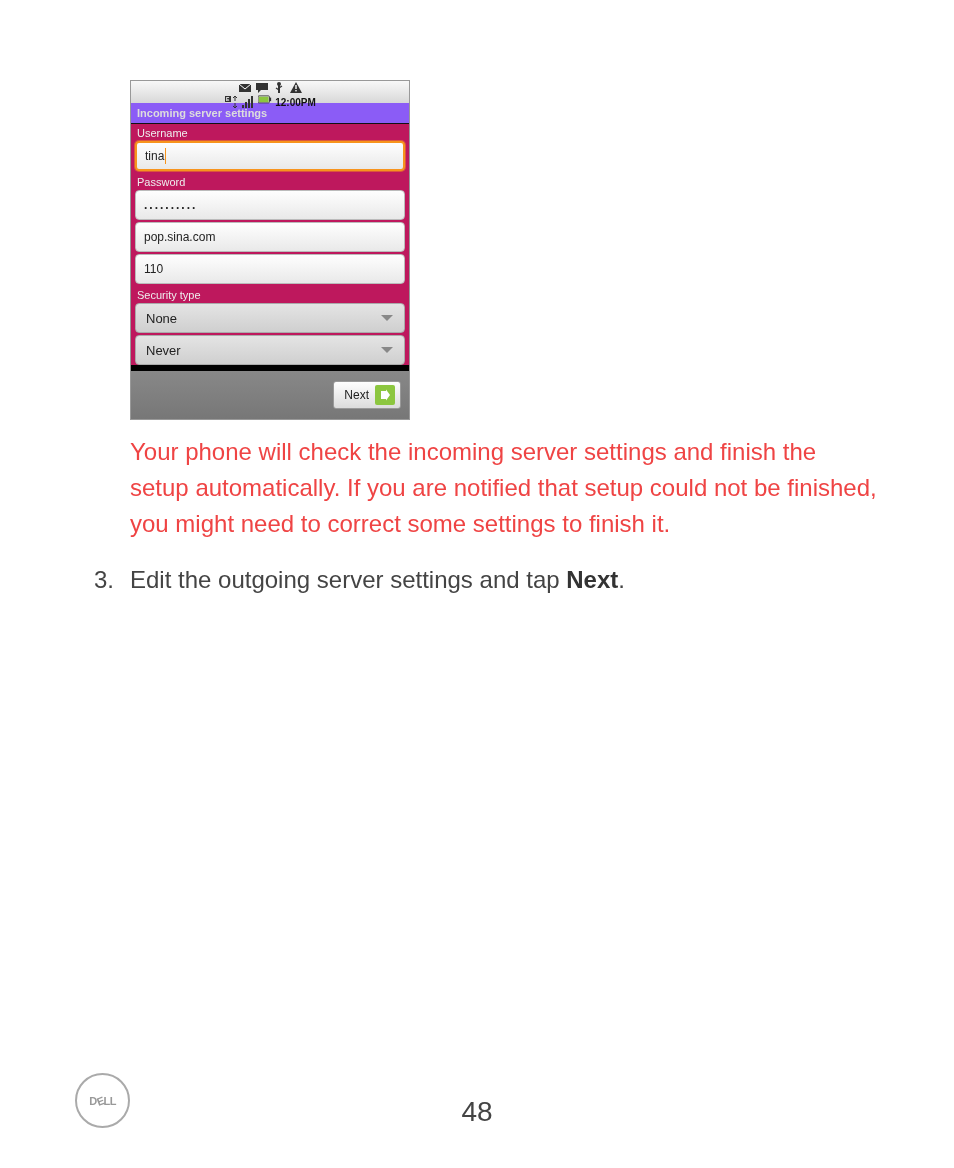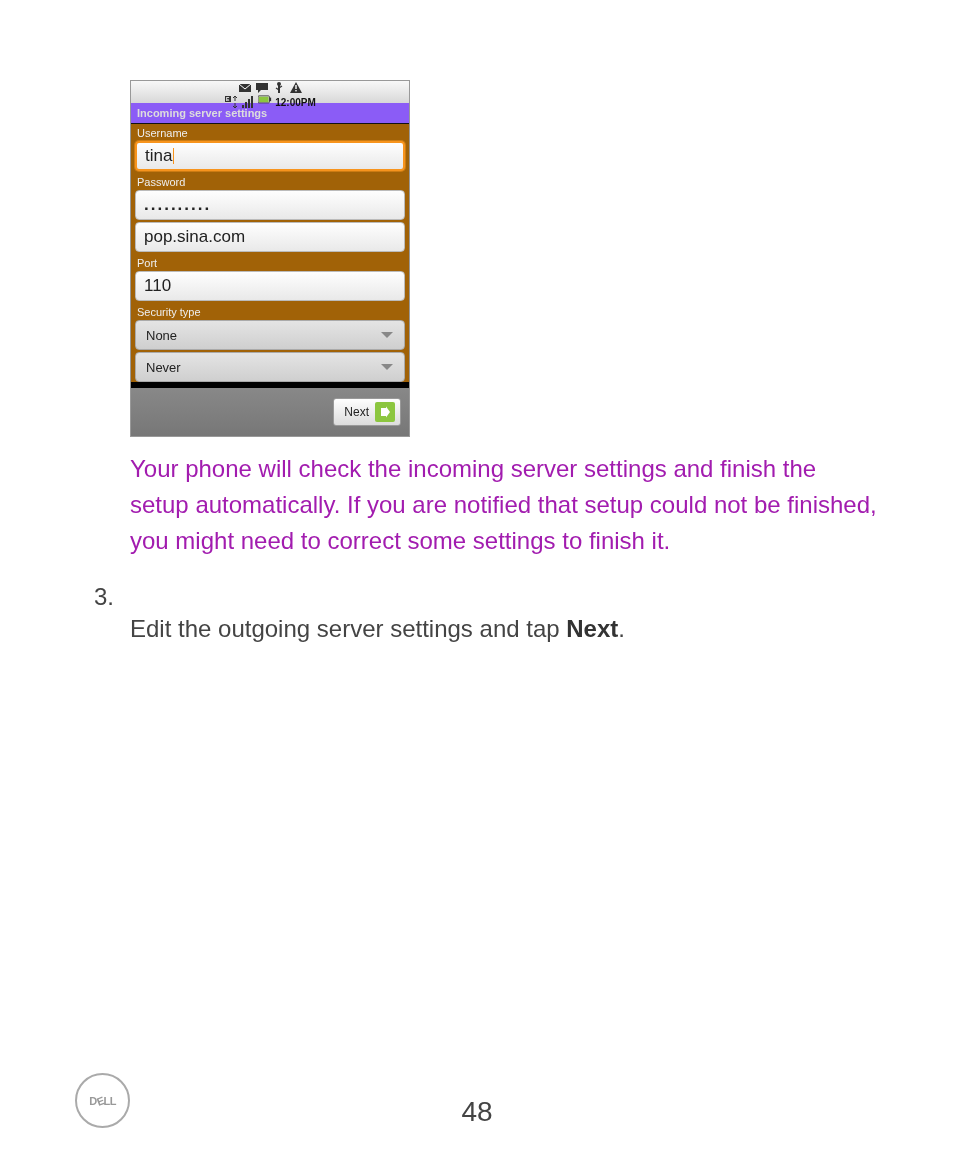--- a/index.html
+++ b/index.html
@@ -38,36 +38,36 @@
   .ic { width: 14px; height: 14px; display:inline-block; }
   .server-title {
     background: #8b5cf6;
     color: #ddd;
     font-size: 11px;
     font-weight: bold;
     padding: 4px 6px;
     border-bottom: 1px solid #111;
   }
   .form-section {
-    background: #a16207;
+    background: #be185d;
     padding: 0 4px;
   }
   .label {
     color: #eee;
     font-size: 11px;
     padding: 3px 2px 2px 2px;
   }
   .text-input {
     width: 100%;
     height: 30px;
     background: linear-gradient(#fefefe,#e9e9e9);
     border-radius: 4px;
     border: 1px solid #bbb;
     padding: 0 8px;
-    font-size: 17px;
+    font-size: 12px;
     color: #222;
     display:flex;
     align-items:center;
     margin-bottom: 2px;
   }
   .text-input.focused {
     border: 2px solid #f7941d;
     box-shadow: 0 0 0 1px rgba(247,148,29,0.5);
   }
   .text-input.focused .cursor {
@@ -121,38 +121,38 @@
     border-radius: 2px;
     display:flex;
     align-items:center;
     justify-content:center;
   }
   .body-text {
     margin-left: 55px;
     margin-top: 14px;
     font-size: 24px;
     line-height: 1.5;
-    color: #a21caf;
+    color: #ef4444;
     font-weight: 300;
     max-width: 760px;
   }
   .step {
     display:flex;
     margin-top: 20px;
     font-size: 24px;
     line-height: 1.5;
     color: #444;
     font-weight: 300;
   }
   .step-num {
     width: 55px;
     text-align: right;
     padding-right: 16px;
   }
-  .step-text { flex:1; max-width: 760px; margin-top: 32px; }
+  .step-text { flex:1; max-width: 760px; }
   .step-text b { font-weight: 700; color:#333; }
   .page-footer {
     position: absolute;
     bottom: 40px;
     left: 0;
     width: 100%;
     display:flex;
     align-items:center;
     justify-content:center;
   }
@@ -253,21 +253,20 @@
 
       <div class="label">Password</div>
       <div class="text-input">
         <span class="dots">..........</span>
       </div>
 
       <div class="text-input">
         <span>pop.sina.com</span>
       </div>
 
-      <div class="label">Port</div>
       <div class="text-input">
         <span>110</span>
       </div>
 
       <div class="label">Security type</div>
       <div class="select-input">
         <span>None</span>
         <span class="select-caret">
           <svg width="14" height="10" viewBox="0 0 14 10">
               <path d="M1 2 L7 8 L13 2 Z" fill="#888"></path>

